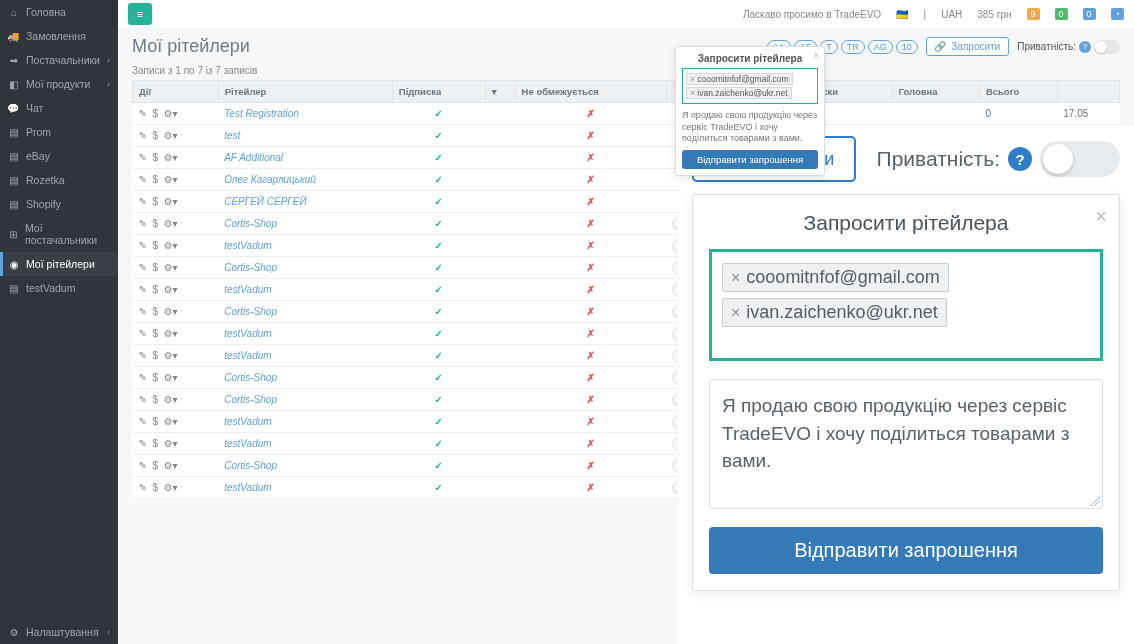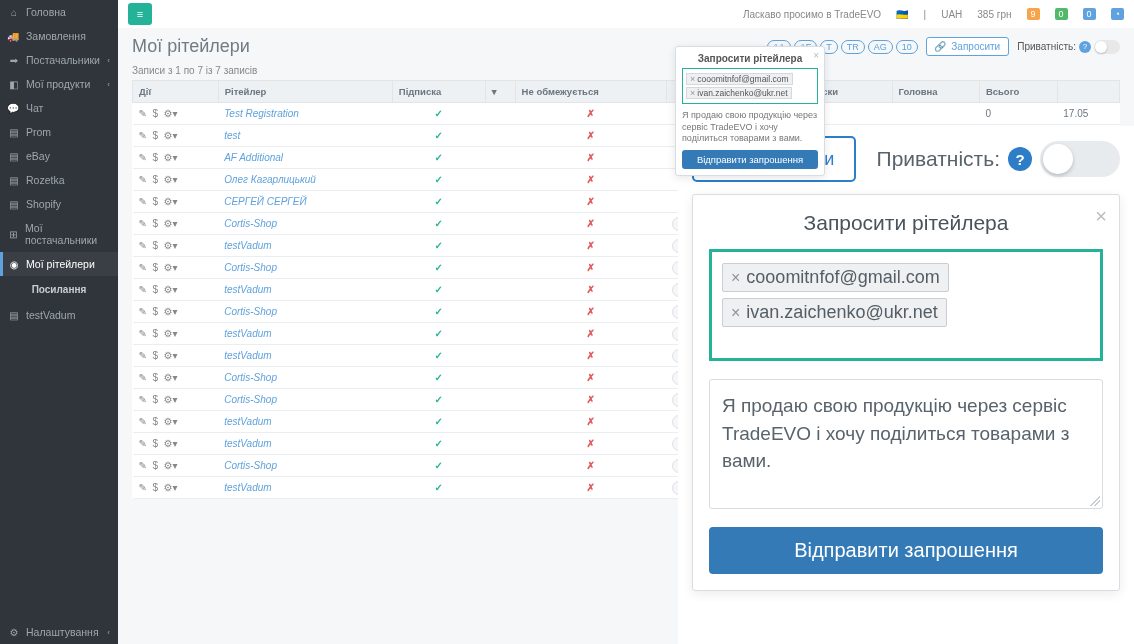--- a/index.html
+++ b/index.html
@@ -110,21 +110,20 @@
   <div id="side-b2b">
       <div class="item">
         <span class="ic">⊞</span>
         <span>Мої постачальники</span>
       </div>
       <div class="item active">
         <span class="ic">◉</span>
         <span>Мої рітейлери</span>
       </div>
     </div>
-  <div class="header">Посилання</div>
   <div id="side-lk">
       <div class="item">
         <span class="ic">▤</span>
         <span>testVadum</span>
       </div>
     </div>
   <div class="bottom">
     <div class="item">
       <span class="ic">⚙</span>
       <span>Налаштування</span>

